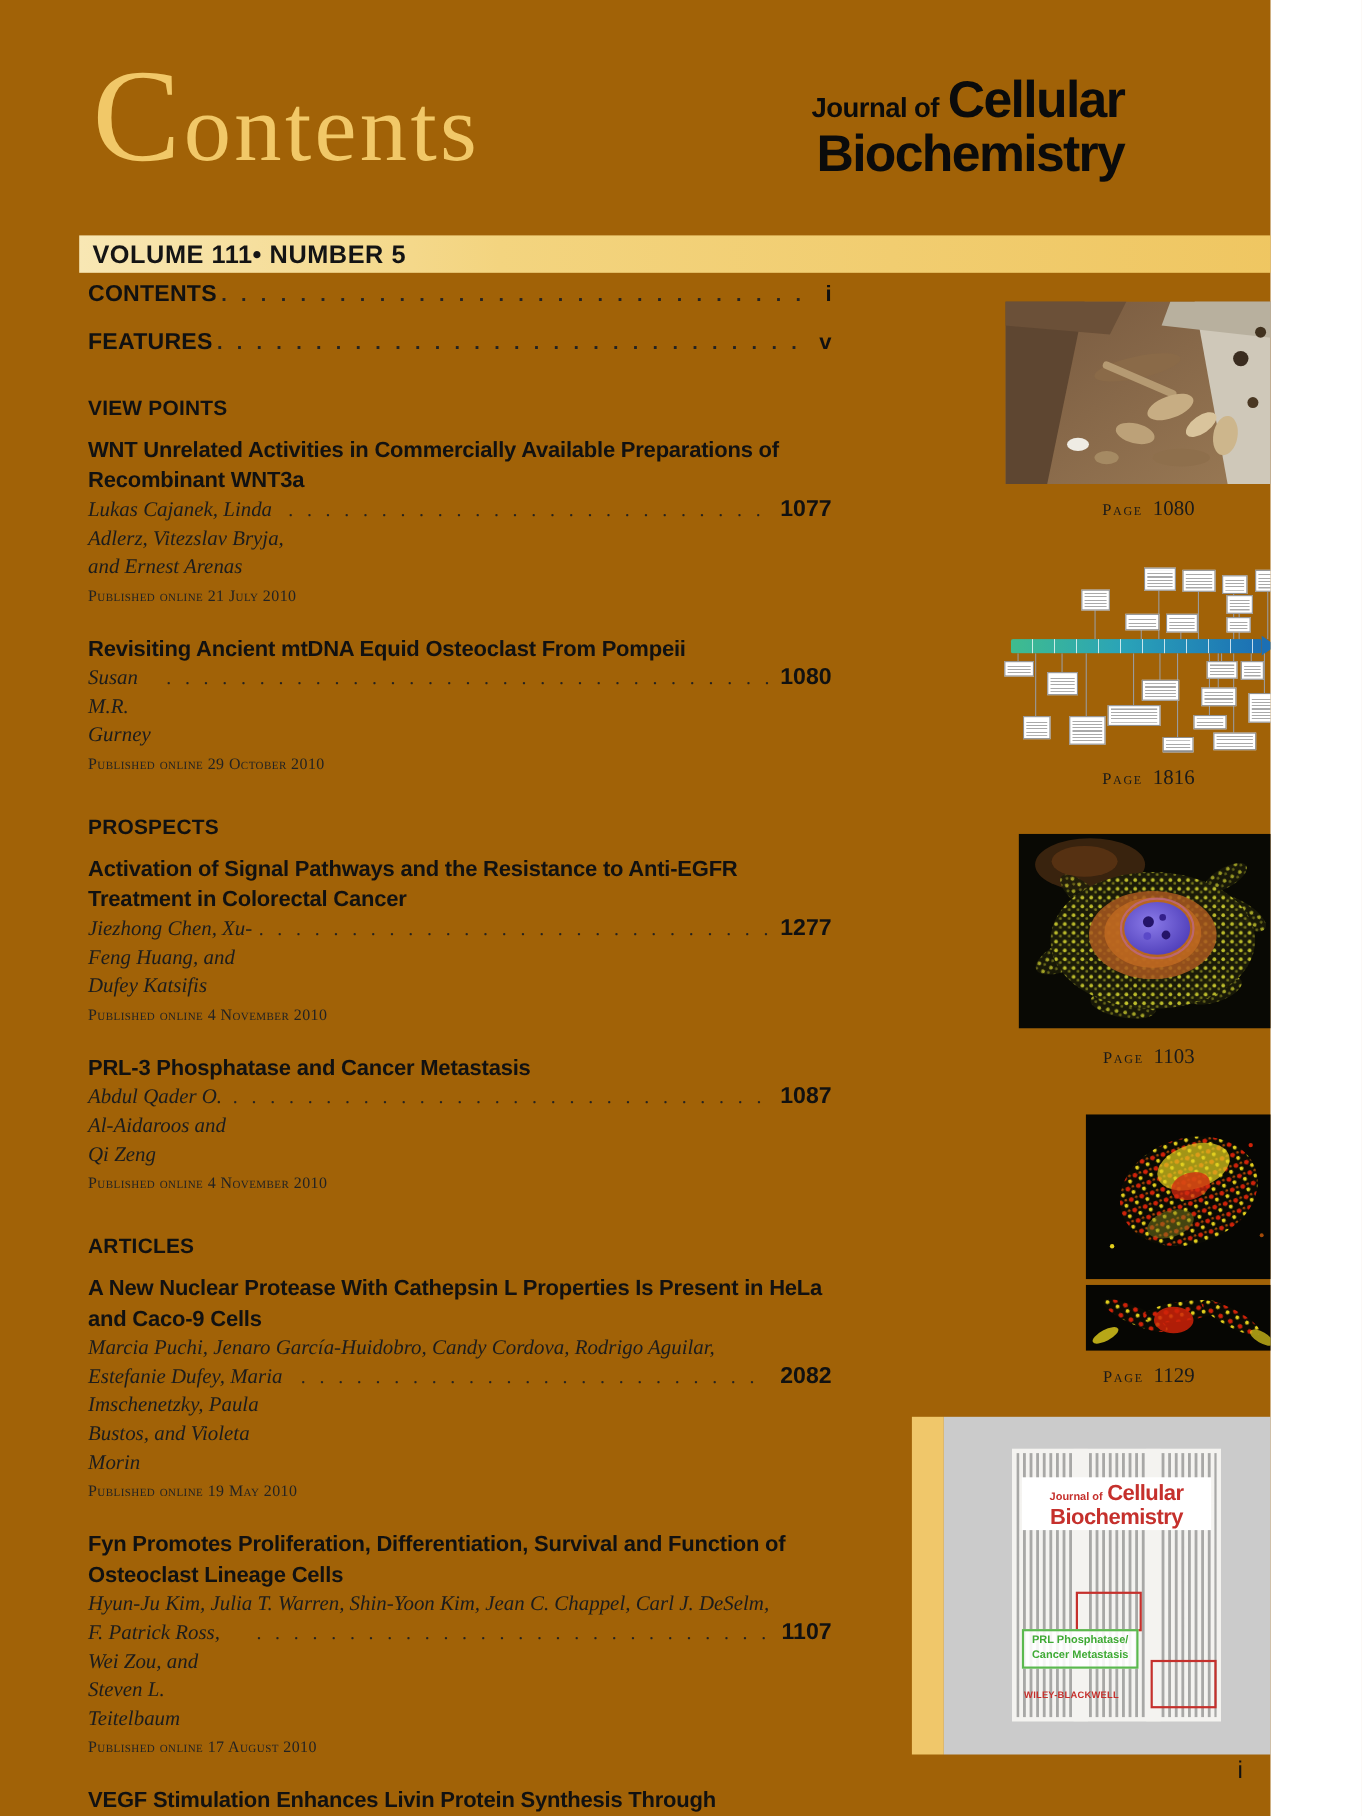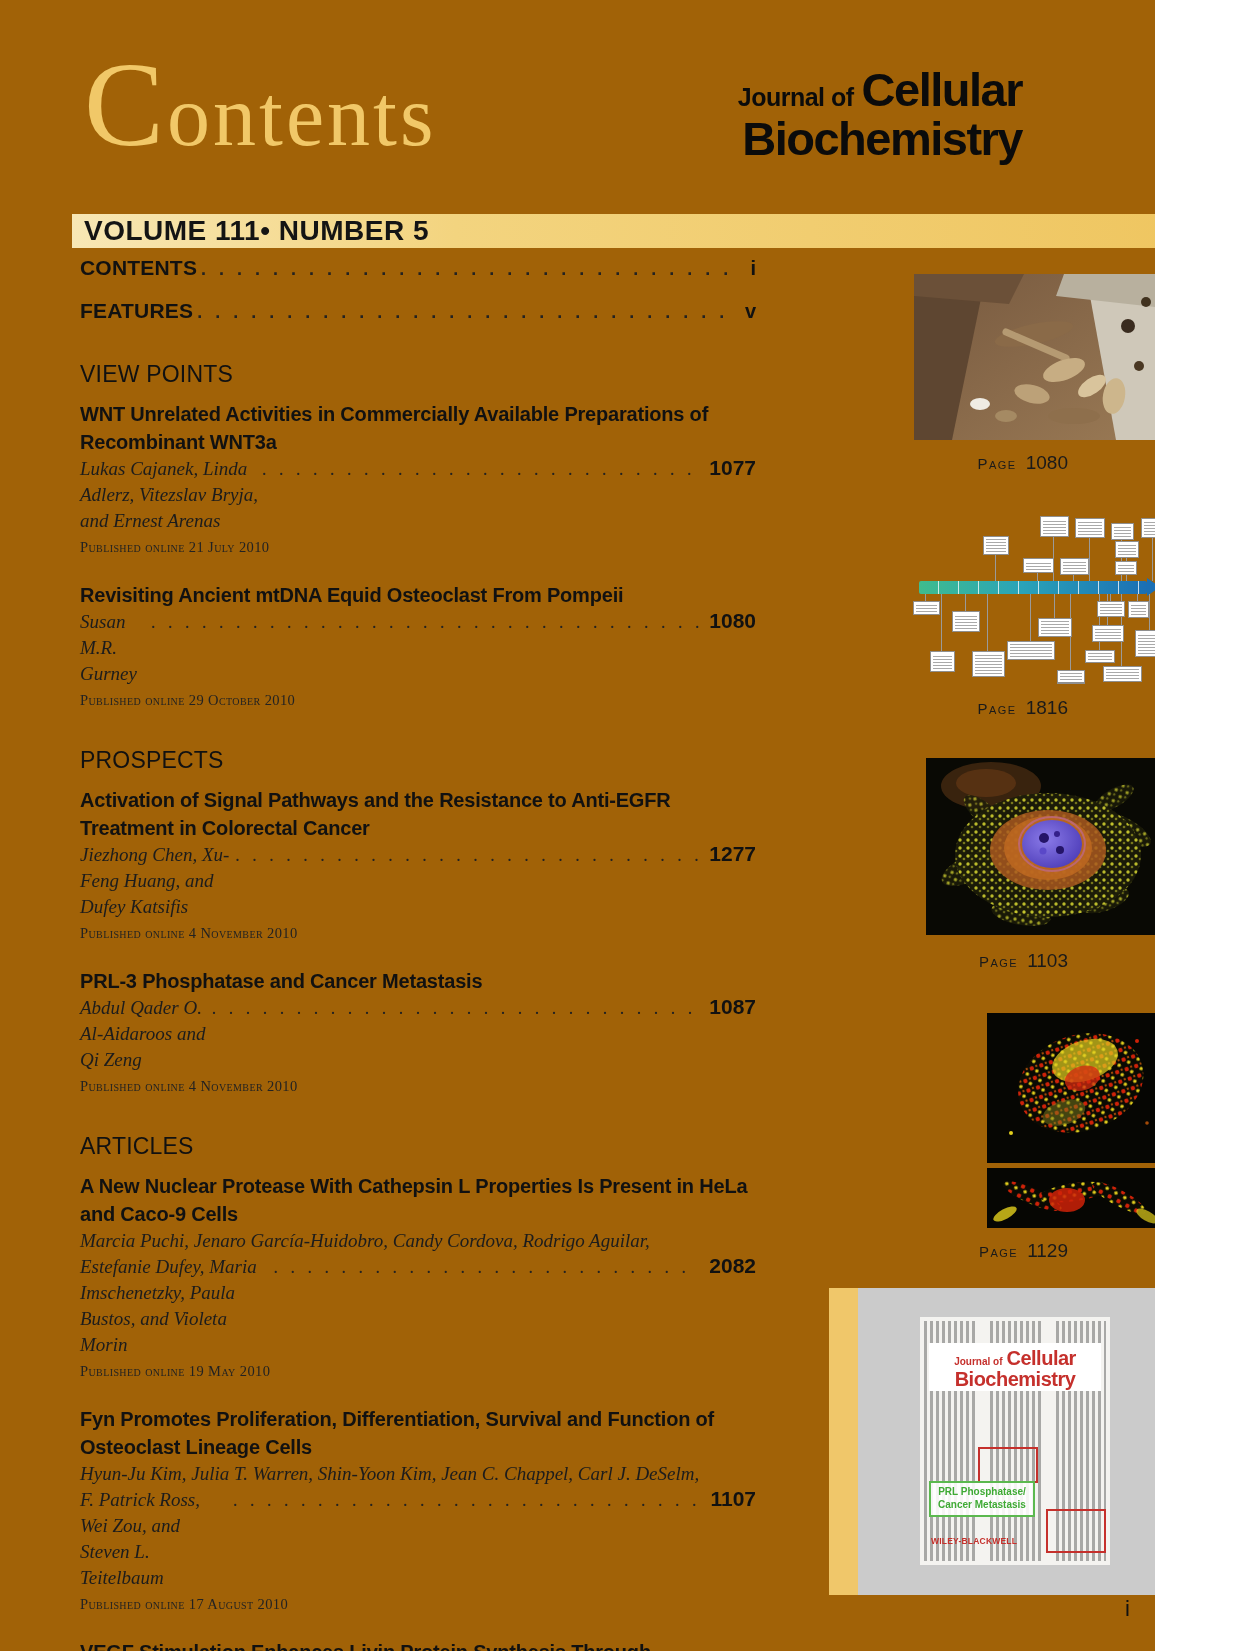--- a/index.html
+++ b/index.html
@@ -13,48 +13,48 @@
   .logo{position:absolute;right:133px;top:66px;text-align:right;color:#0b0b0b;line-height:1;}
   .logo .row1{display:flex;align-items:baseline;justify-content:flex-end;gap:8px;}
   .logo .small{font-size:25px;font-weight:700;letter-spacing:-0.5px;}
   .logo .big{font-size:47px;font-weight:700;letter-spacing:-1.5px;}
   .logo .row2{font-size:47px;font-weight:700;letter-spacing:-1.5px;margin-top:2px;}
 
   
   .volbar{position:absolute;left:72px;top:214px;width:1094px;height:34px;
           background:linear-gradient(90deg,#F8E7B4 0%,#F3D47F 35%,#EFC661 100%);
           display:flex;align-items:center;}
-  .volbar span{font-size:28px;font-weight:700;letter-spacing:0.5px;padding-left:12px;color:#141414;}
+  .volbar span{font-size:23px;font-weight:700;letter-spacing:0.5px;padding-left:12px;color:#141414;}
 
   
   .leftcol{position:absolute;left:80px;top:256px;width:676px;}
   .toc-row{display:flex;align-items:baseline;margin-bottom:19px;}
   .toc-label{font-size:21px;font-weight:700;letter-spacing:0.2px;}
   .toc-page{font-size:20px;font-weight:700;margin-left:6px;}
   .dots{flex:1 1 auto;overflow:hidden;white-space:nowrap;margin:0 4px;}
   .dots::after{content:". . . . . . . . . . . . . . . . . . . . . . . . . . . . . . . . . . . . . . . . . . . . . . . . . . . . . . . . . . . . . . . . . . . . . . . .";
                letter-spacing:4px;font-size:18px;color:#222;}
   .toc-row .dots::after{font-weight:700;}
 
   .section{margin-top:38px;}
-  .sec-head{font-size:23px;font-weight:400;letter-spacing:0.2px;margin-bottom:12px;}
+  .sec-head{font-size:19px;font-weight:700;letter-spacing:0.2px;margin-bottom:12px;}
   .entry{margin-bottom:25px;}
   .entry-title{font-size:20px;font-weight:700;line-height:28px;letter-spacing:-0.2px;white-space:pre-line;}
   .authors-pre,.author-row .authors{font-family:"Liberation Serif",serif;font-style:italic;
        font-size:19px;line-height:26px;color:#1c1c1c;}
   .author-row{display:flex;align-items:baseline;}
   .author-row .dots::after{font-family:"Liberation Serif",serif;font-weight:400;}
   .entry-page{font-size:21px;font-weight:700;margin-left:6px;}
   .published{font-family:"Liberation Serif",serif;font-variant:small-caps;font-size:14.5px;
              letter-spacing:0.4px;color:#222;margin-top:5px;}
   .folio{position:absolute;left:1125px;top:1596px;font-size:22px;color:#111;}
 
   
   .fig{position:absolute;}
-  .fig-caption{position:absolute;right:87px;text-align:left;font-family:Liberation Sans, sans-serif;color:#1a1a1a;white-space:nowrap;}
+  .fig-caption{position:absolute;right:69px;text-align:left;font-family:Liberation Serif, serif;color:#1a1a1a;white-space:nowrap;}
   .cap-label{font-variant:small-caps;font-size:15px;letter-spacing:1.5px;}
   .cap-page{font-size:19px;margin-left:9px;}
 
   
   .tl{position:absolute;left:913px;top:483px;width:254px;height:206px;}
   .tl-arrow{position:absolute;left:6px;top:98px;width:228px;height:13px;border-radius:2px;
             background:repeating-linear-gradient(90deg,rgba(255,255,255,0) 0 19px,rgba(255,255,255,.75) 19px 20px),
                        linear-gradient(90deg,#3FBC8E 0%,#2AA3B8 45%,#1B6FB4 100%);}
   .tl-head{position:absolute;left:234px;top:95px;width:0;height:0;
            border-top:9px solid transparent;border-bottom:9px solid transparent;border-left:13px solid #1B6FB4;}

